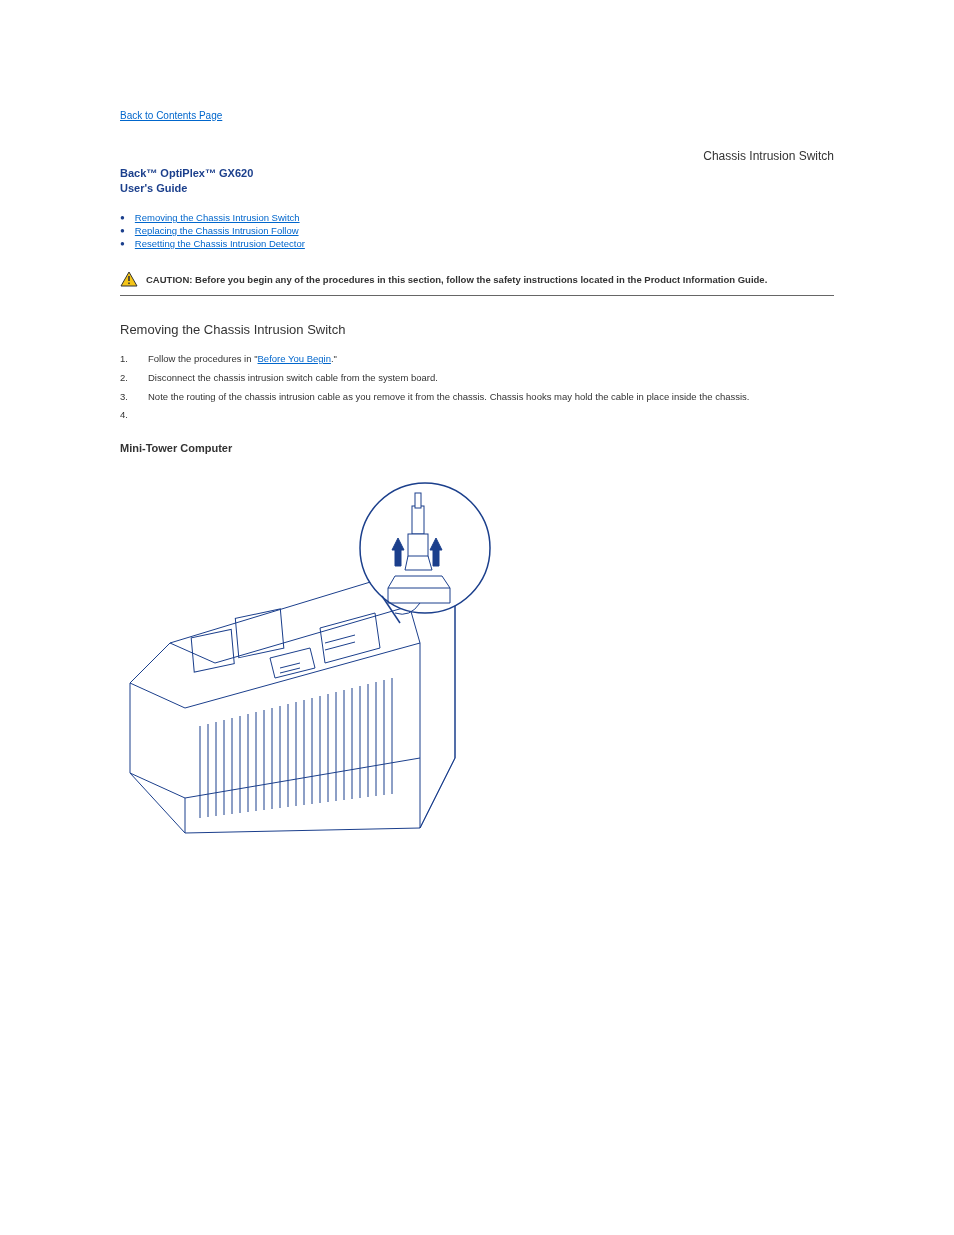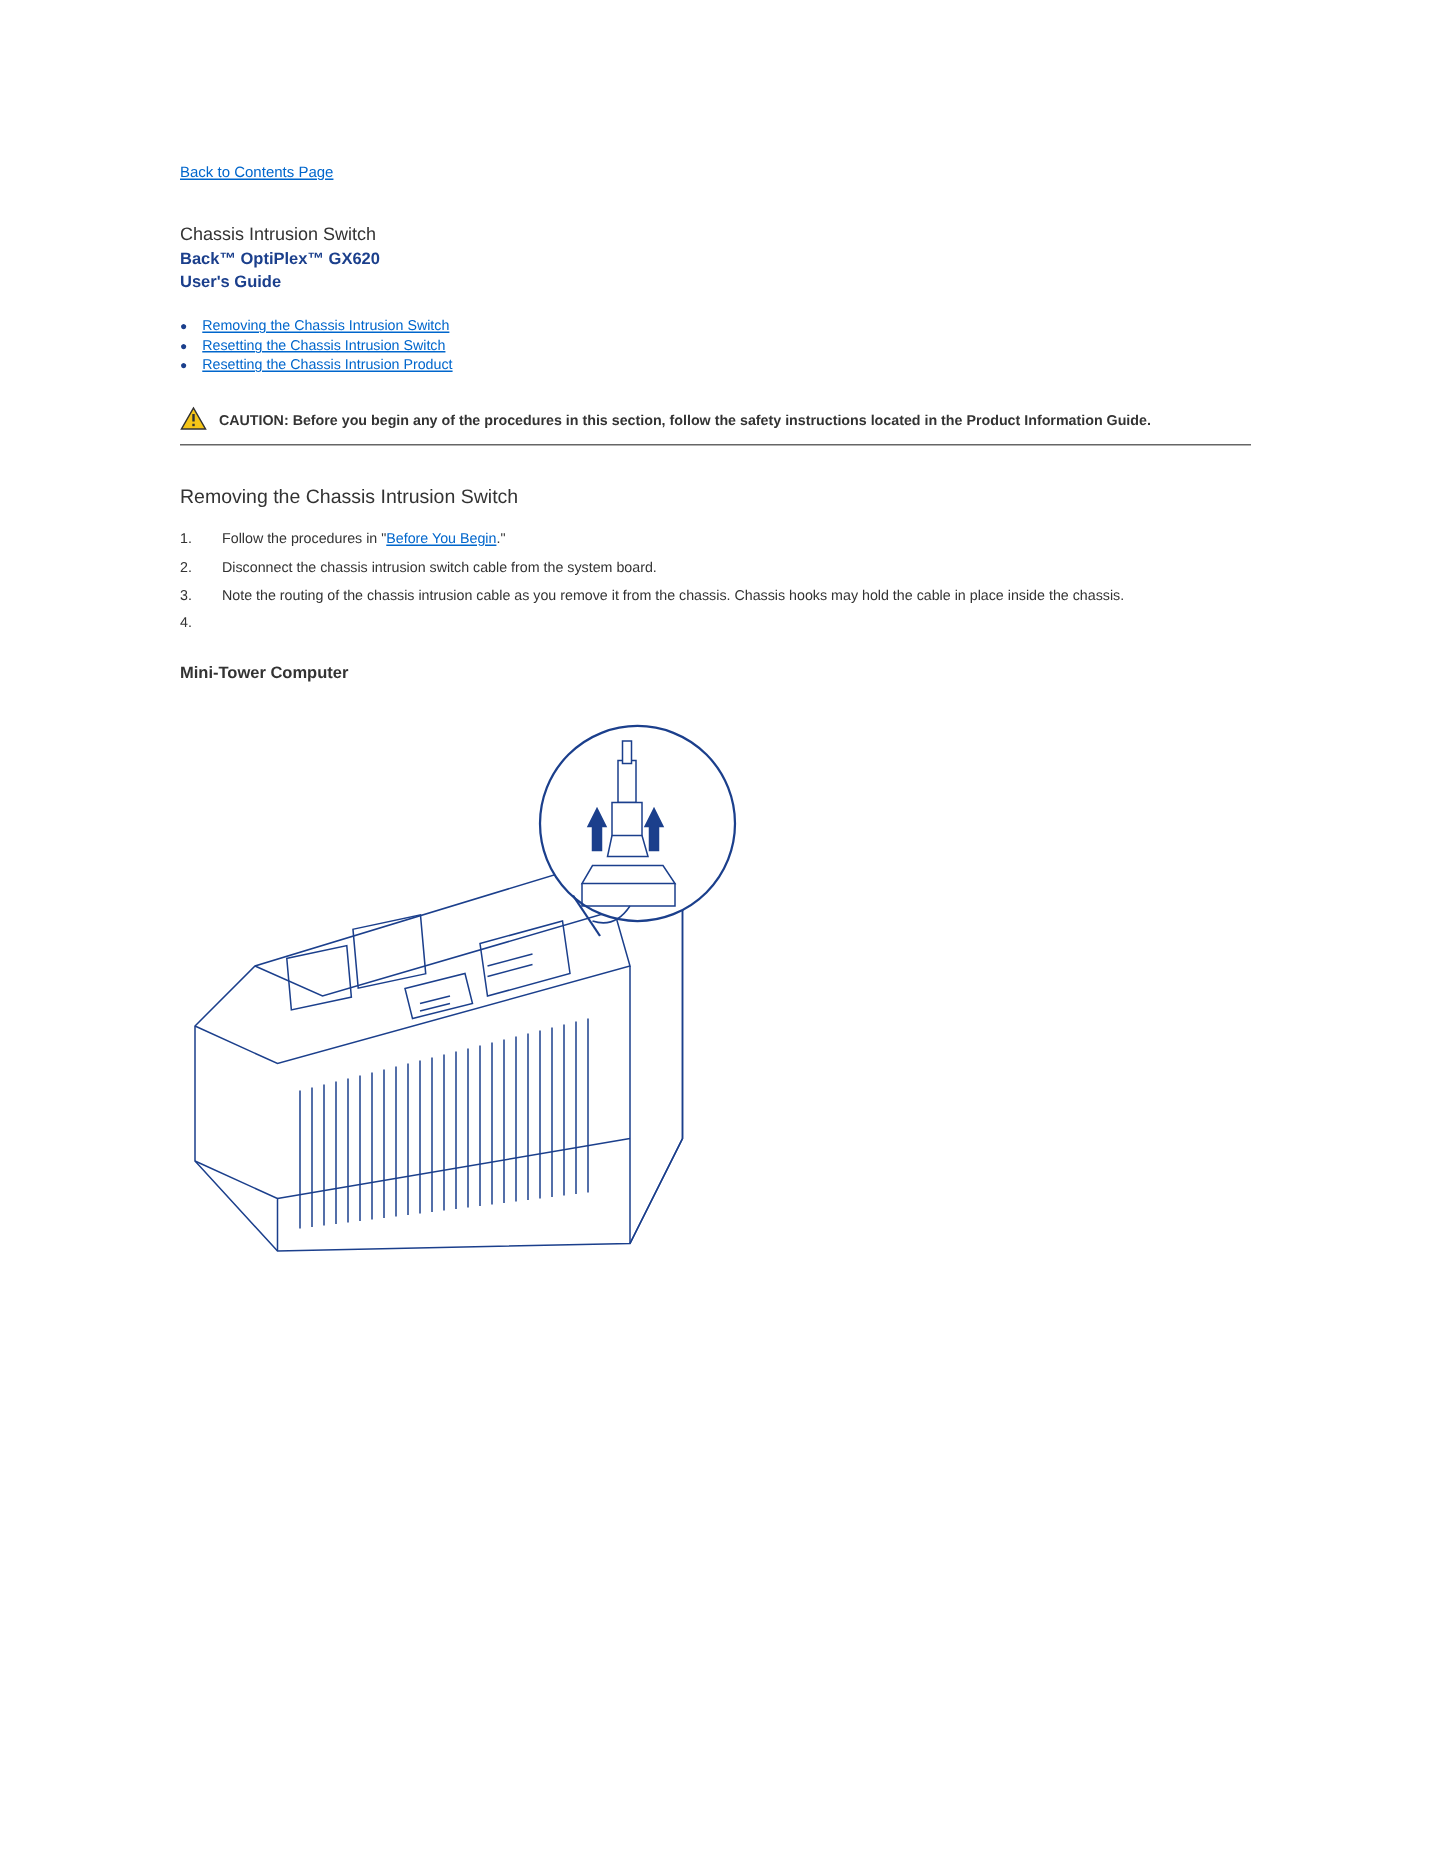--- a/index.html
+++ b/index.html
@@ -17,20 +17,21 @@
       text-decoration: underline;
       display: inline-block;
       margin-bottom: 28px;
     }
     .page-title {
       font-family: Verdana, Arial, sans-serif;
       font-size: 12px;
       color: #333;
       font-weight: normal;
       margin-bottom: 4px;
+      text-align: right;
     }
     .subtitle {
       font-family: Verdana, Arial, sans-serif;
       font-size: 11px;
       color: #1b3f8c;
       font-weight: bold;
       margin-bottom: 3px;
     }
     .subtitle-line2 {
       font-family: Verdana, Arial, sans-serif;
@@ -125,25 +126,25 @@
 <div class="subtitle">Back™ OptiPlex™ GX620</div>
 <div class="subtitle-line2">User's Guide</div>
 
 <ul class="toc-list">
   <li>
     <span class="bullet">●</span>
     <a href="#" class="toc-link">Removing the Chassis Intrusion Switch</a>
   </li>
   <li>
     <span class="bullet">●</span>
-    <a href="#" class="toc-link">Resetting the Chassis Intrusion Switch</a>
+    <a href="#" class="toc-link">Replacing the Chassis Intrusion Follow</a>
   </li>
   <li>
     <span class="bullet">●</span>
-    <a href="#" class="toc-link">Resetting the Chassis Intrusion Product</a>
+    <a href="#" class="toc-link">Resetting the Chassis Intrusion Detector</a>
   </li>
 </ul>
 
 <div class="caution-row">
   <span class="caution-icon">
     <svg width="18" height="16" viewBox="0 0 18 16">
       <path d="M9 1 L17 15 L1 15 Z" fill="#f5c518" stroke="#333" stroke-width="1"></path>
       <rect x="8.2" y="5" width="1.6" height="5" fill="#333"></rect>
       <rect x="8.2" y="11.5" width="1.6" height="1.6" fill="#333"></rect>
     </svg>

